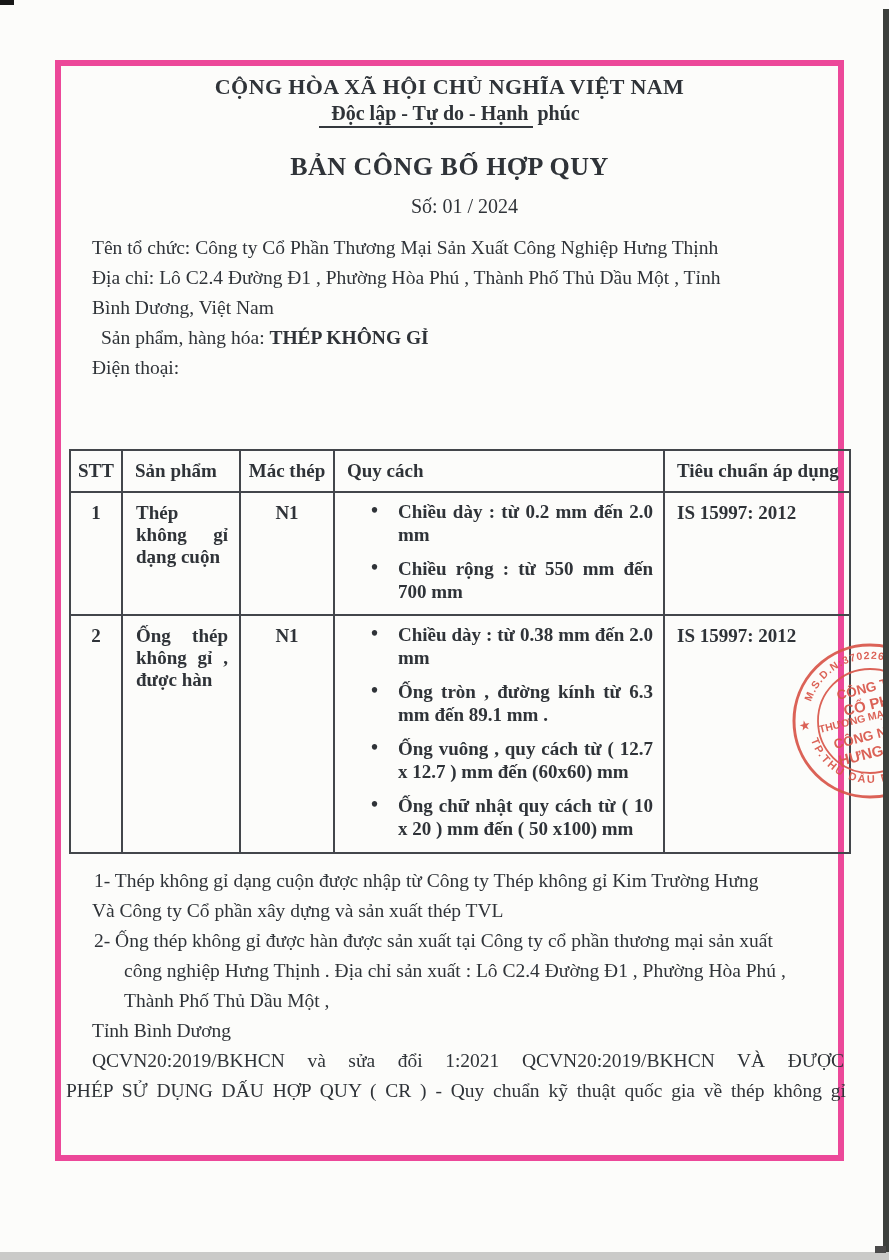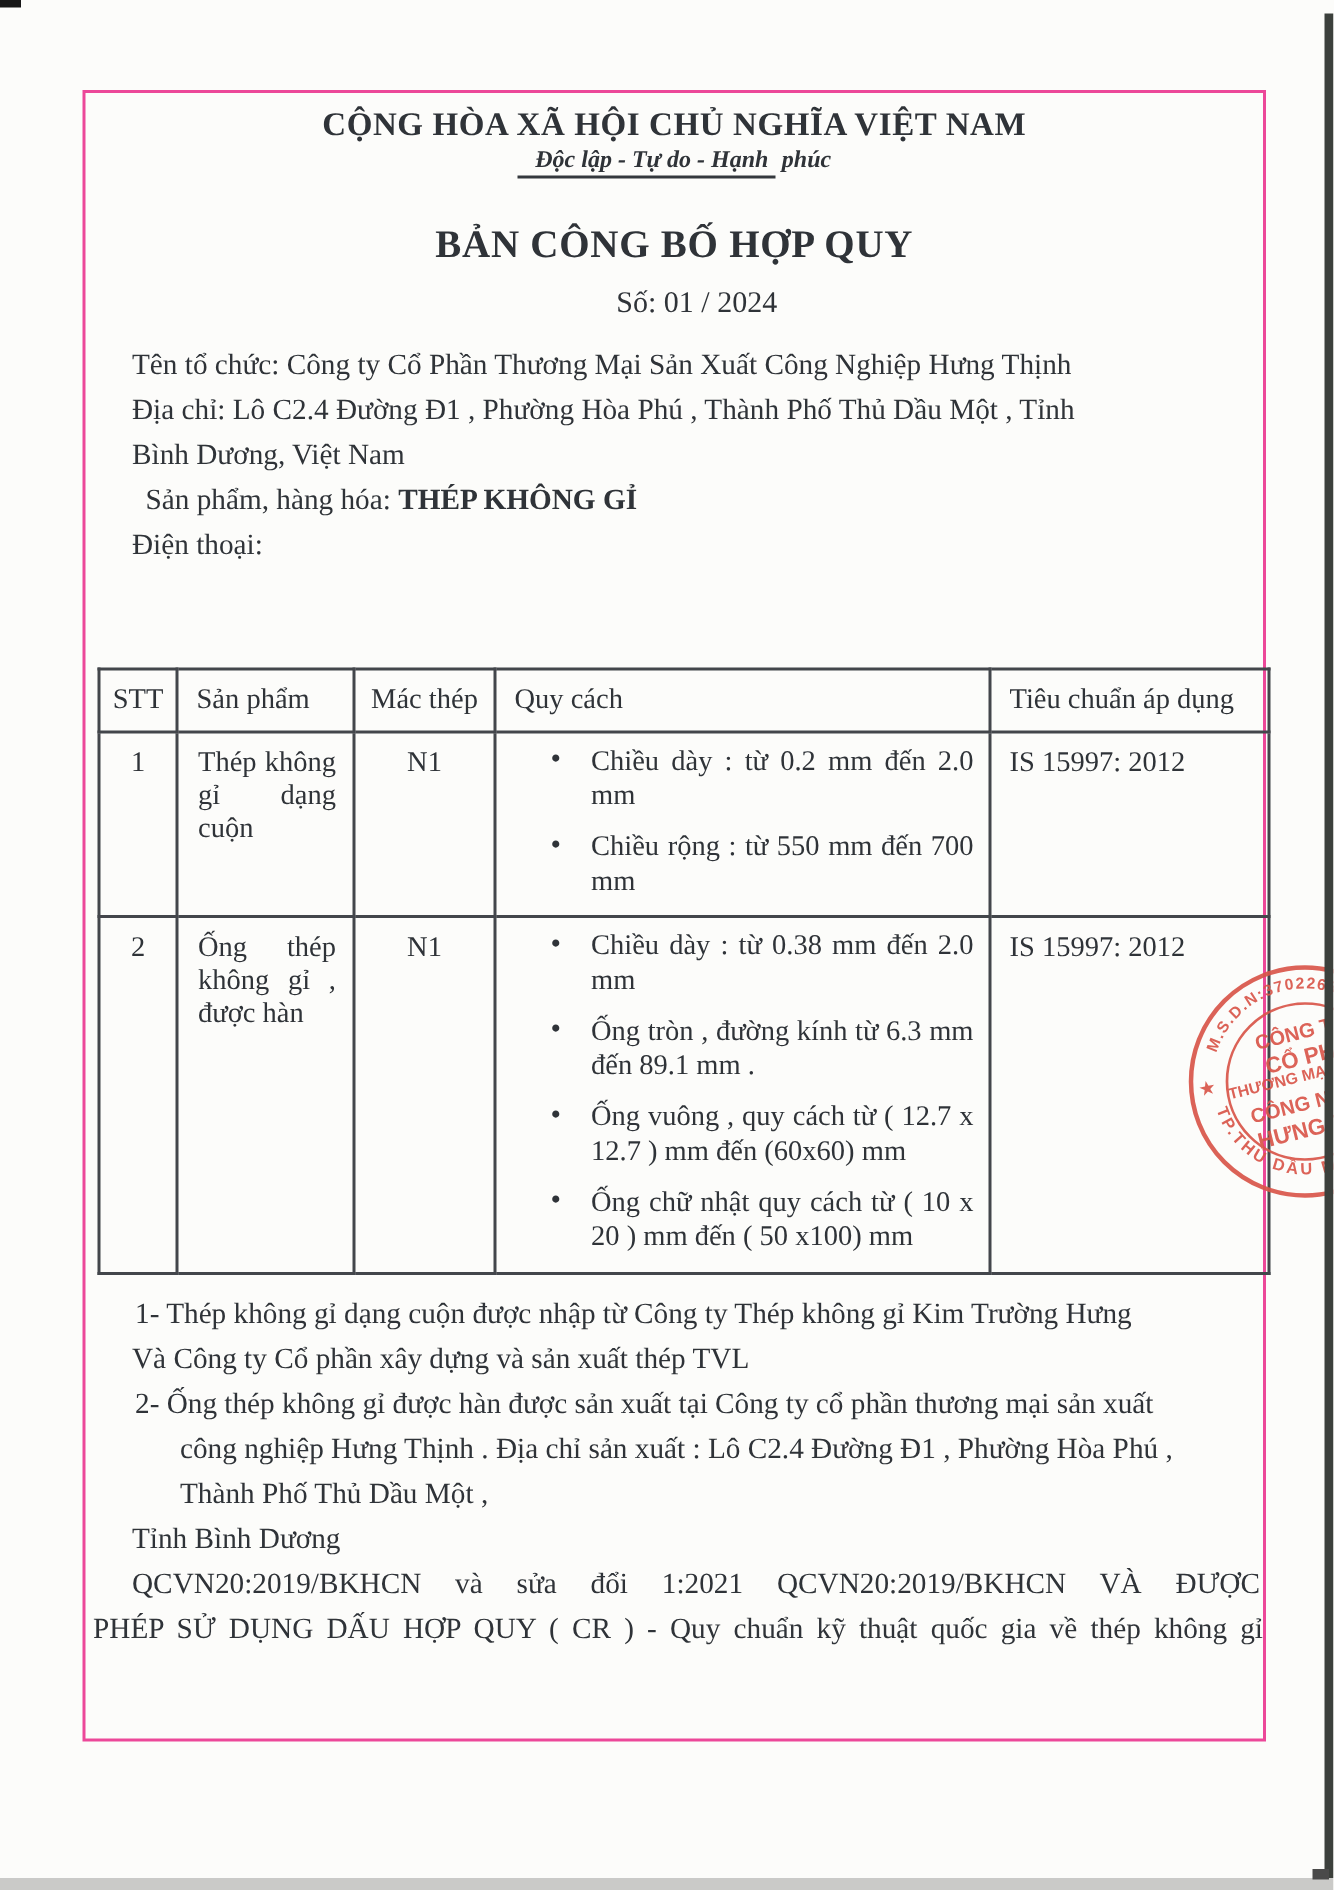--- a/index.html
+++ b/index.html
@@ -13,47 +13,47 @@
   }
   
   .art-top-left{position:absolute;left:0;top:0;width:14px;height:5px;background:#171717;z-index:10;}
   .art-right{position:absolute;right:0;top:9px;width:6px;height:1243px;background:#3c403c;z-index:10;}
   .art-bottom{position:absolute;left:0;bottom:0;width:100%;height:8px;background:#cacac8;z-index:10;}
   .art-bottom-right{position:absolute;right:3px;bottom:7px;width:11px;height:7px;background:#4a4a4a;z-index:11;}
 
   
   .page-frame{
     position:absolute;left:55px;top:60px;width:789px;height:1101px;
-    border:2px solid #ec4899;box-sizing:border-box;
+    border:6px solid #ec4899;box-sizing:border-box;
   }
 
   
   .nat-title{position:absolute;top:8px;width:100%;text-align:center;
     font-weight:bold;font-size:22px;letter-spacing:.4px;white-space:nowrap;}
   .motto{position:absolute;top:36px;width:100%;text-align:center;
-    font-weight:bold;font-size:16px;white-space:nowrap;font-style:italic;}
+    font-weight:bold;font-size:20px;white-space:nowrap;}
   .motto-u{border-bottom:2px solid #34383d;padding:0 5px 2px 12px;}
   .motto-tail{margin-left:4px;}
   .doc-title{position:absolute;top:86px;width:100%;text-align:center;
     font-weight:bold;font-size:26px;letter-spacing:.5px;white-space:nowrap;}
   .doc-number{position:absolute;top:129px;width:100%;text-align:center;
     font-size:20px;white-space:nowrap;margin-left:15px;}
 
   
   .info{position:absolute;top:167px;left:31px;right:16px;font-size:19.5px;}
   .info-line{line-height:30px;white-space:nowrap;}
   .indent{margin-left:9px;}
   .b{font-weight:bold;}
 
   
   .doc-table{
     position:absolute;top:383px;left:8px;width:780px;
     border-collapse:collapse;table-layout:fixed;font-size:19px;
   }
-  .doc-table th,.doc-table td{border:2px solid #43464b;padding:0;font-weight:normal;vertical-align:top;margin-left:16px;}
+  .doc-table th,.doc-table td{border:2px solid #43464b;padding:0;font-weight:bold;vertical-align:top;margin-left:16px;}
   .doc-table th{height:40px;vertical-align:middle;text-align:left;padding-left:12px;white-space:nowrap;overflow:hidden;}
   th.h-stt,td.cell-stt{text-align:center;padding-left:0;}
   th.h-mt{text-align:center;padding-left:0;}
   td.cell-stt{padding-top:9px;}
   td.cell-sp{padding:9px 11px 0 13px;text-align:justify;}
   td.cell-mt{text-align:center;padding-top:9px;}
   td.cell-qc{padding:7px 6px 0 0;}
   td.cell-tc{padding:9px 4px 0 12px;}
   ul.qc-list{margin:0;padding:0 0 0 63px;list-style:none;}
   ul.qc-list li{position:relative;margin-bottom:11px;line-height:23px;text-align:justify;padding-right:4px;}

